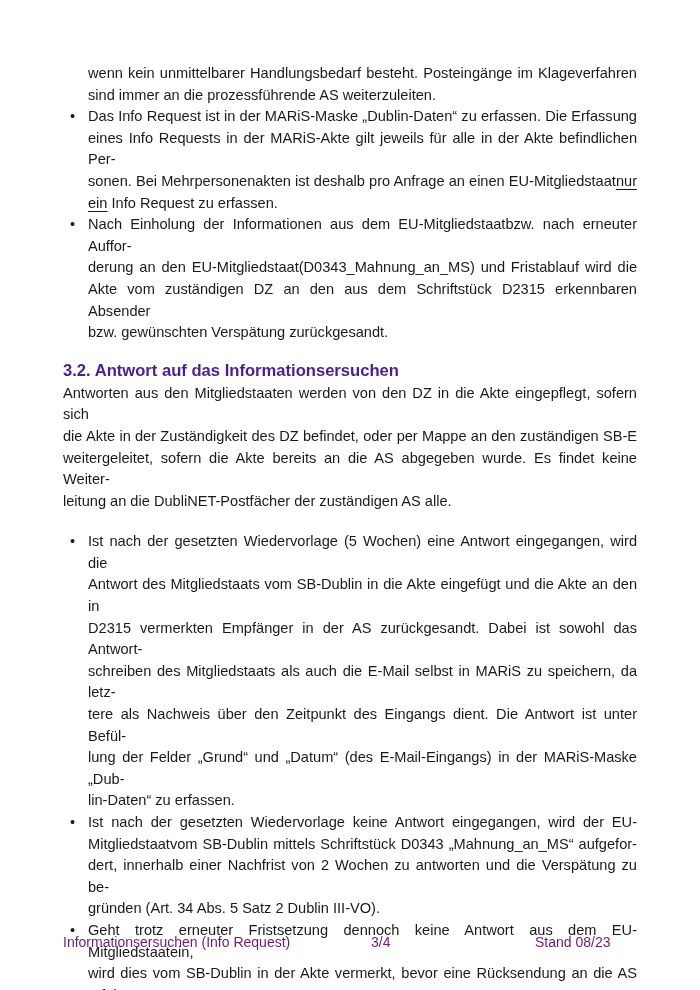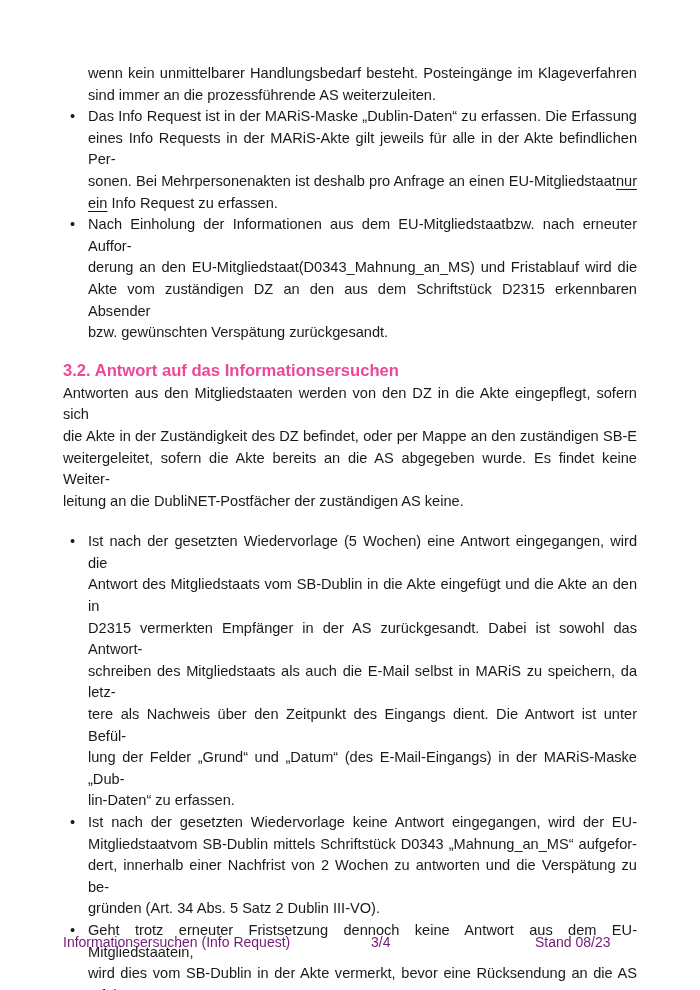--- a/index.html
+++ b/index.html
@@ -16,21 +16,21 @@
     position: absolute; left: 63px; top: 63px; width: 574px;
     font-size: 14.6px; line-height: 21.6px;
   }
 
   .ln { text-align: left; }
   .ln.just { text-align: justify; text-align-last: justify; text-justify: inter-word; }
   .u { text-decoration: underline; text-decoration-thickness: 1px; text-underline-offset: 2.5px; }
 
   .heading {
     font-size: 16.6px; font-weight: bold; line-height: 24px;
-    margin-top: 15px; color: #ec4899;
+    margin-top: 15px; color: #4c1d95;
   }
 
   .para { }
   .li { display: flex; }
   .li .marker { width: 25px; flex: 0 0 25px; padding-left: 7px; }
   .li .li-content { flex: 1 1 auto; min-width: 0; }
 
   .sp-section { margin-top: 15px; }
   .sp-list    { margin-top: 19px; }
 
@@ -70,21 +70,21 @@
           <div class="ln just"><span>derung an den EU-Mitgliedstaat(D0343_Mahnung_an_MS) und Fristablauf wird die</span></div>
           <div class="ln just"><span>Akte vom zuständigen DZ an den aus dem Schriftstück D2315 erkennbaren Absender</span></div>
           <div class="ln"><span>bzw. gewünschten Verspätung zurückgesandt.</span></div>
         </div>
       </div>
       <h2 class="heading sp-section">3.2. Antwort auf das Informationsersuchen</h2>
       <div class="para">
         <div class="ln just"><span>Antworten aus den Mitgliedstaaten werden von den DZ in die Akte eingepflegt, sofern sich</span></div>
         <div class="ln just"><span>die Akte in der Zuständigkeit des DZ befindet, oder per Mappe an den zuständigen SB-E</span></div>
         <div class="ln just"><span>weitergeleitet, sofern die Akte bereits an die AS abgegeben wurde. Es findet keine Weiter-</span></div>
-        <div class="ln"><span>leitung an die DubliNET-Postfächer der zuständigen AS keine.</span></div>
+        <div class="ln"><span>leitung an die DubliNET-Postfächer der zuständigen AS alle.</span></div>
       </div>
       <div class="li sp-list">
         <span class="marker">•</span>
         <div class="li-content">
           <div class="ln just"><span>Ist nach der gesetzten Wiedervorlage (5 Wochen) eine Antwort eingegangen, wird die</span></div>
           <div class="ln just"><span>Antwort des Mitgliedstaats vom SB-Dublin in die Akte eingefügt und die Akte an den in</span></div>
           <div class="ln just"><span>D2315 vermerkten Empfänger in der AS zurückgesandt. Dabei ist sowohl das Antwort-</span></div>
           <div class="ln just"><span>schreiben des Mitgliedstaats als auch die E-Mail selbst in MARiS zu speichern, da letz-</span></div>
           <div class="ln just"><span>tere als Nachweis über den Zeitpunkt des Eingangs dient. Die Antwort ist unter Befül-</span></div>
           <div class="ln just"><span>lung der Felder „Grund“ und „Datum“ (des E-Mail-Eingangs) in der MARiS-Maske „Dub-</span></div>

